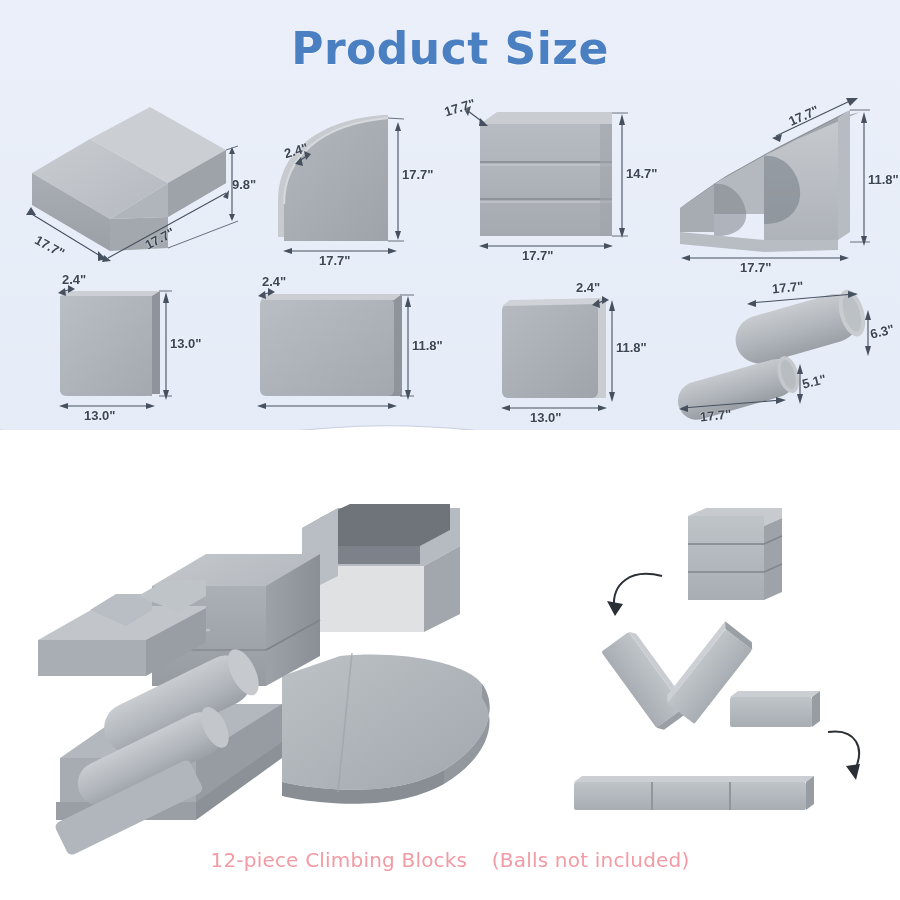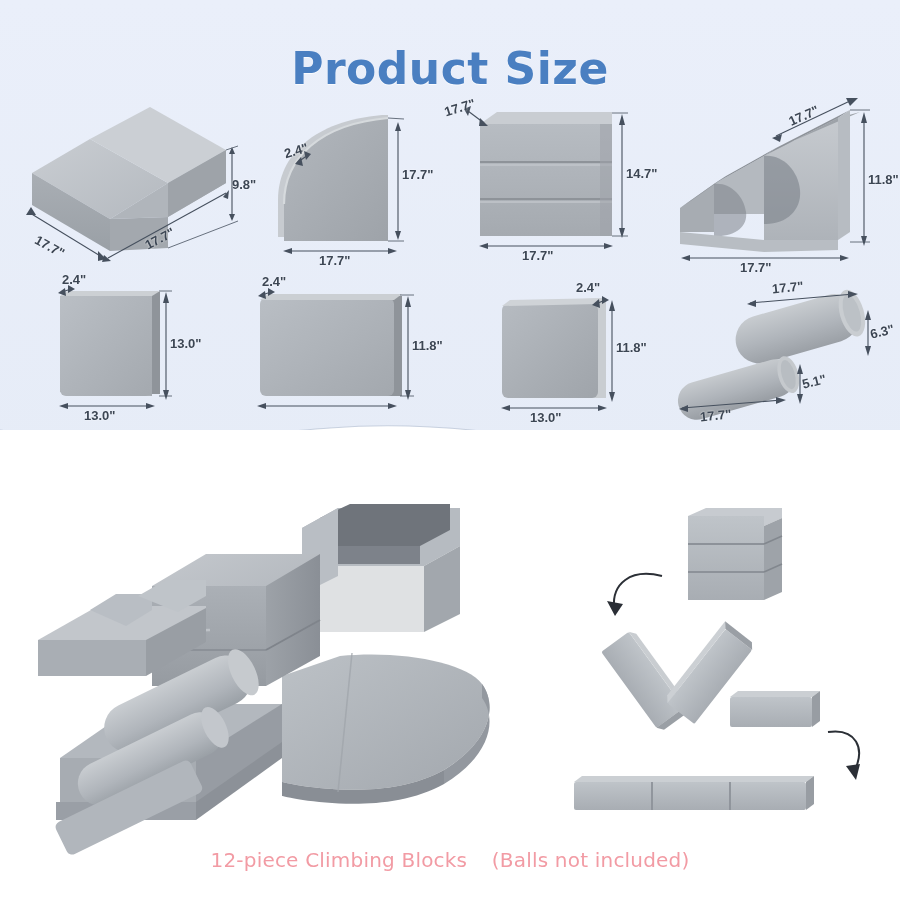--- a/index.html
+++ b/index.html
@@ -34,21 +34,21 @@
   #top-bg {
     position: absolute;
     left: 0; top: 0;
     width: 900px;
     height: 470px;
   }
 
   #title {
     position: absolute;
     left: 0;
-    top: 43px;
+    top: 23px;
     width: 900px;
     text-align: center;
     font-family: "DejaVu Sans", sans-serif;
     font-size: 44px;
     font-weight: bold;
     letter-spacing: 0.5px;
     color: #4a7fc1;
     text-shadow: 0 1px 1px rgba(255,255,255,0.8);
   }
 

